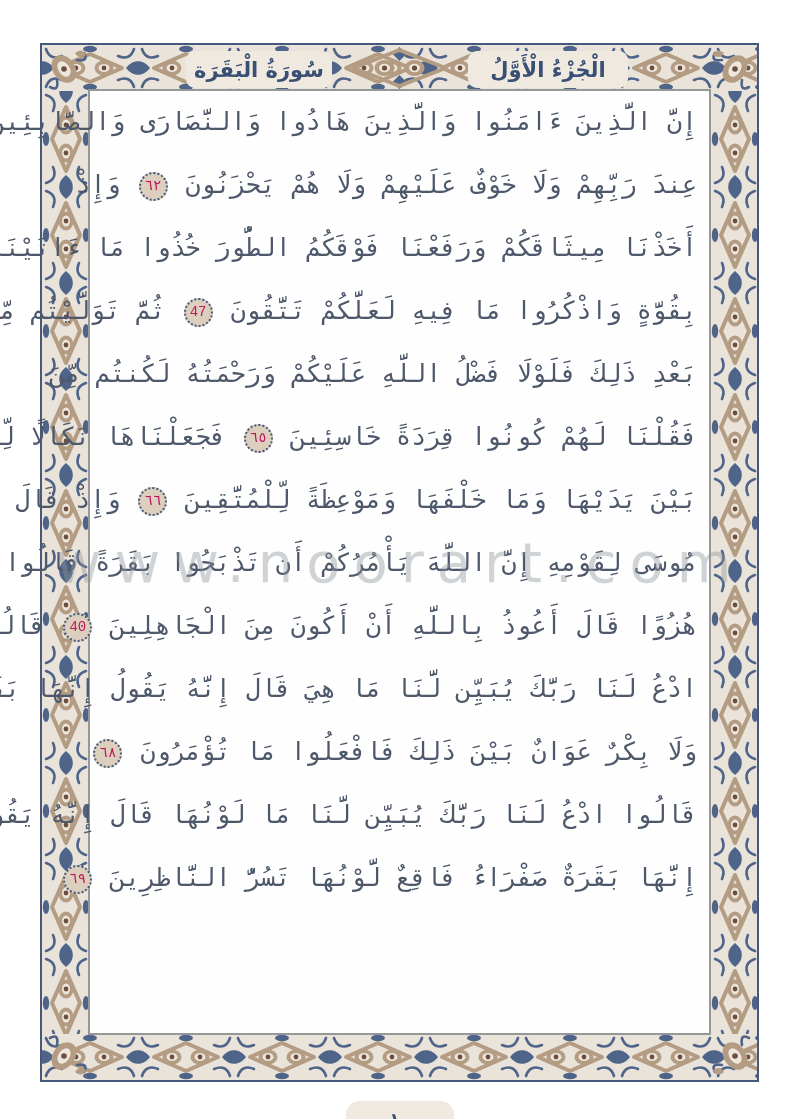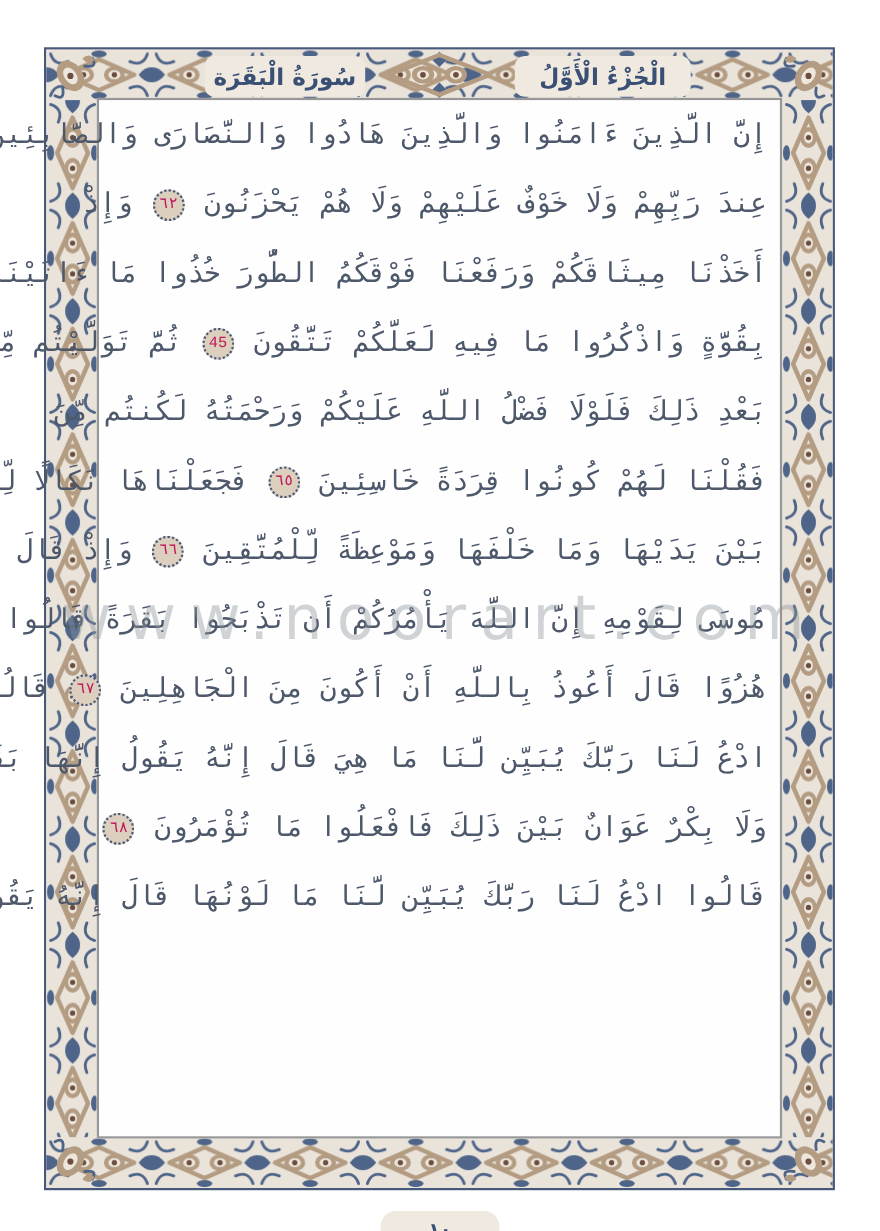--- a/index.html
+++ b/index.html
@@ -142,29 +142,30 @@
     <span>سُورَةُ الْبَقَرَة</span>
   </div>
   <div class="cartouche juz">
     <span>الْجُزْءُ الْأَوَّلُ</span>
   </div>
 
   <div class="content">
       <div class="qline"><span>إِنَّ الَّذِينَ ءَامَنُوا وَالَّذِينَ هَادُوا وَالنَّصَارَى وَالصَّابِئِينَ</span></div>
       <div class="qline"><span>عِندَ رَبِّهِمْ وَلَا خَوْفٌ عَلَيْهِمْ وَلَا هُمْ يَحْزَنُونَ</span> <span class="verse-marker">٦٢</span> <span>وَإِذْ</span></div>
       <div class="qline"><span>أَخَذْنَا مِيثَاقَكُمْ وَرَفَعْنَا فَوْقَكُمُ الطُّورَ خُذُوا مَا ءَاتَيْنَاكُم</span></div>
-      <div class="qline"><span>بِقُوَّةٍ وَاذْكُرُوا مَا فِيهِ لَعَلَّكُمْ تَتَّقُونَ</span> <span class="verse-marker">45</span> <span>ثُمَّ تَوَلَّيْتُم مِّن</span></div>
+      <div class="qline"><span>بِقُوَّةٍ وَاذْكُرُوا مَا فِيهِ لَعَلَّكُمْ تَتَّقُونَ</span> <span class="verse-marker">47</span> <span>ثُمَّ تَوَلَّيْتُم مِّن</span></div>
       <div class="qline"><span>بَعْدِ ذَلِكَ فَلَوْلَا فَضْلُ اللَّهِ عَلَيْكُمْ وَرَحْمَتُهُ لَكُنتُم مِّنَ</span></div>
       <div class="qline"><span>فَقُلْنَا لَهُمْ كُونُوا قِرَدَةً خَاسِئِينَ</span> <span class="verse-marker">٦٥</span> <span>فَجَعَلْنَاهَا نَكَالًا لِّمَا</span></div>
       <div class="qline"><span>بَيْنَ يَدَيْهَا وَمَا خَلْفَهَا وَمَوْعِظَةً لِّلْمُتَّقِينَ</span> <span class="verse-marker">٦٦</span> <span>وَإِذْ قَالَ</span></div>
       <div class="qline"><span>مُوسَى لِقَوْمِهِ إِنَّ اللَّهَ يَأْمُرُكُمْ أَن تَذْبَحُوا بَقَرَةً قَالُوا أَتَتَّخِذُنَا</span></div>
-      <div class="qline"><span>هُزُوًا قَالَ أَعُوذُ بِاللَّهِ أَنْ أَكُونَ مِنَ الْجَاهِلِينَ</span> <span class="verse-marker">٦٧</span> <span>قَالُوا</span></div>
+      <div class="qline"><span>هُزُوًا قَالَ أَعُوذُ بِاللَّهِ أَنْ أَكُونَ مِنَ الْجَاهِلِينَ</span> <span class="verse-marker">40</span> <span>قَالُوا</span></div>
       <div class="qline"><span>ادْعُ لَنَا رَبَّكَ يُبَيِّن لَّنَا مَا هِيَ قَالَ إِنَّهُ يَقُولُ إِنَّهَا بَقَرَةٌ لَّا فَارِضٌ</span></div>
       <div class="qline"><span>وَلَا بِكْرٌ عَوَانٌ بَيْنَ ذَلِكَ فَافْعَلُوا مَا تُؤْمَرُونَ</span> <span class="verse-marker">٦٨</span></div>
       <div class="qline"><span>قَالُوا ادْعُ لَنَا رَبَّكَ يُبَيِّن لَّنَا مَا لَوْنُهَا قَالَ إِنَّهُ يَقُولُ</span></div>
+      <div class="qline"><span>إِنَّهَا بَقَرَةٌ صَفْرَاءُ فَاقِعٌ لَّوْنُهَا تَسُرُّ النَّاظِرِينَ</span> <span class="verse-marker">٦٩</span></div>
     </div>
 
   <div class="cartouche pagenum">
     <span>١٠</span>
   </div>
 
   <div class="watermark">www.noorart.com</div>
 
 </div>
 

